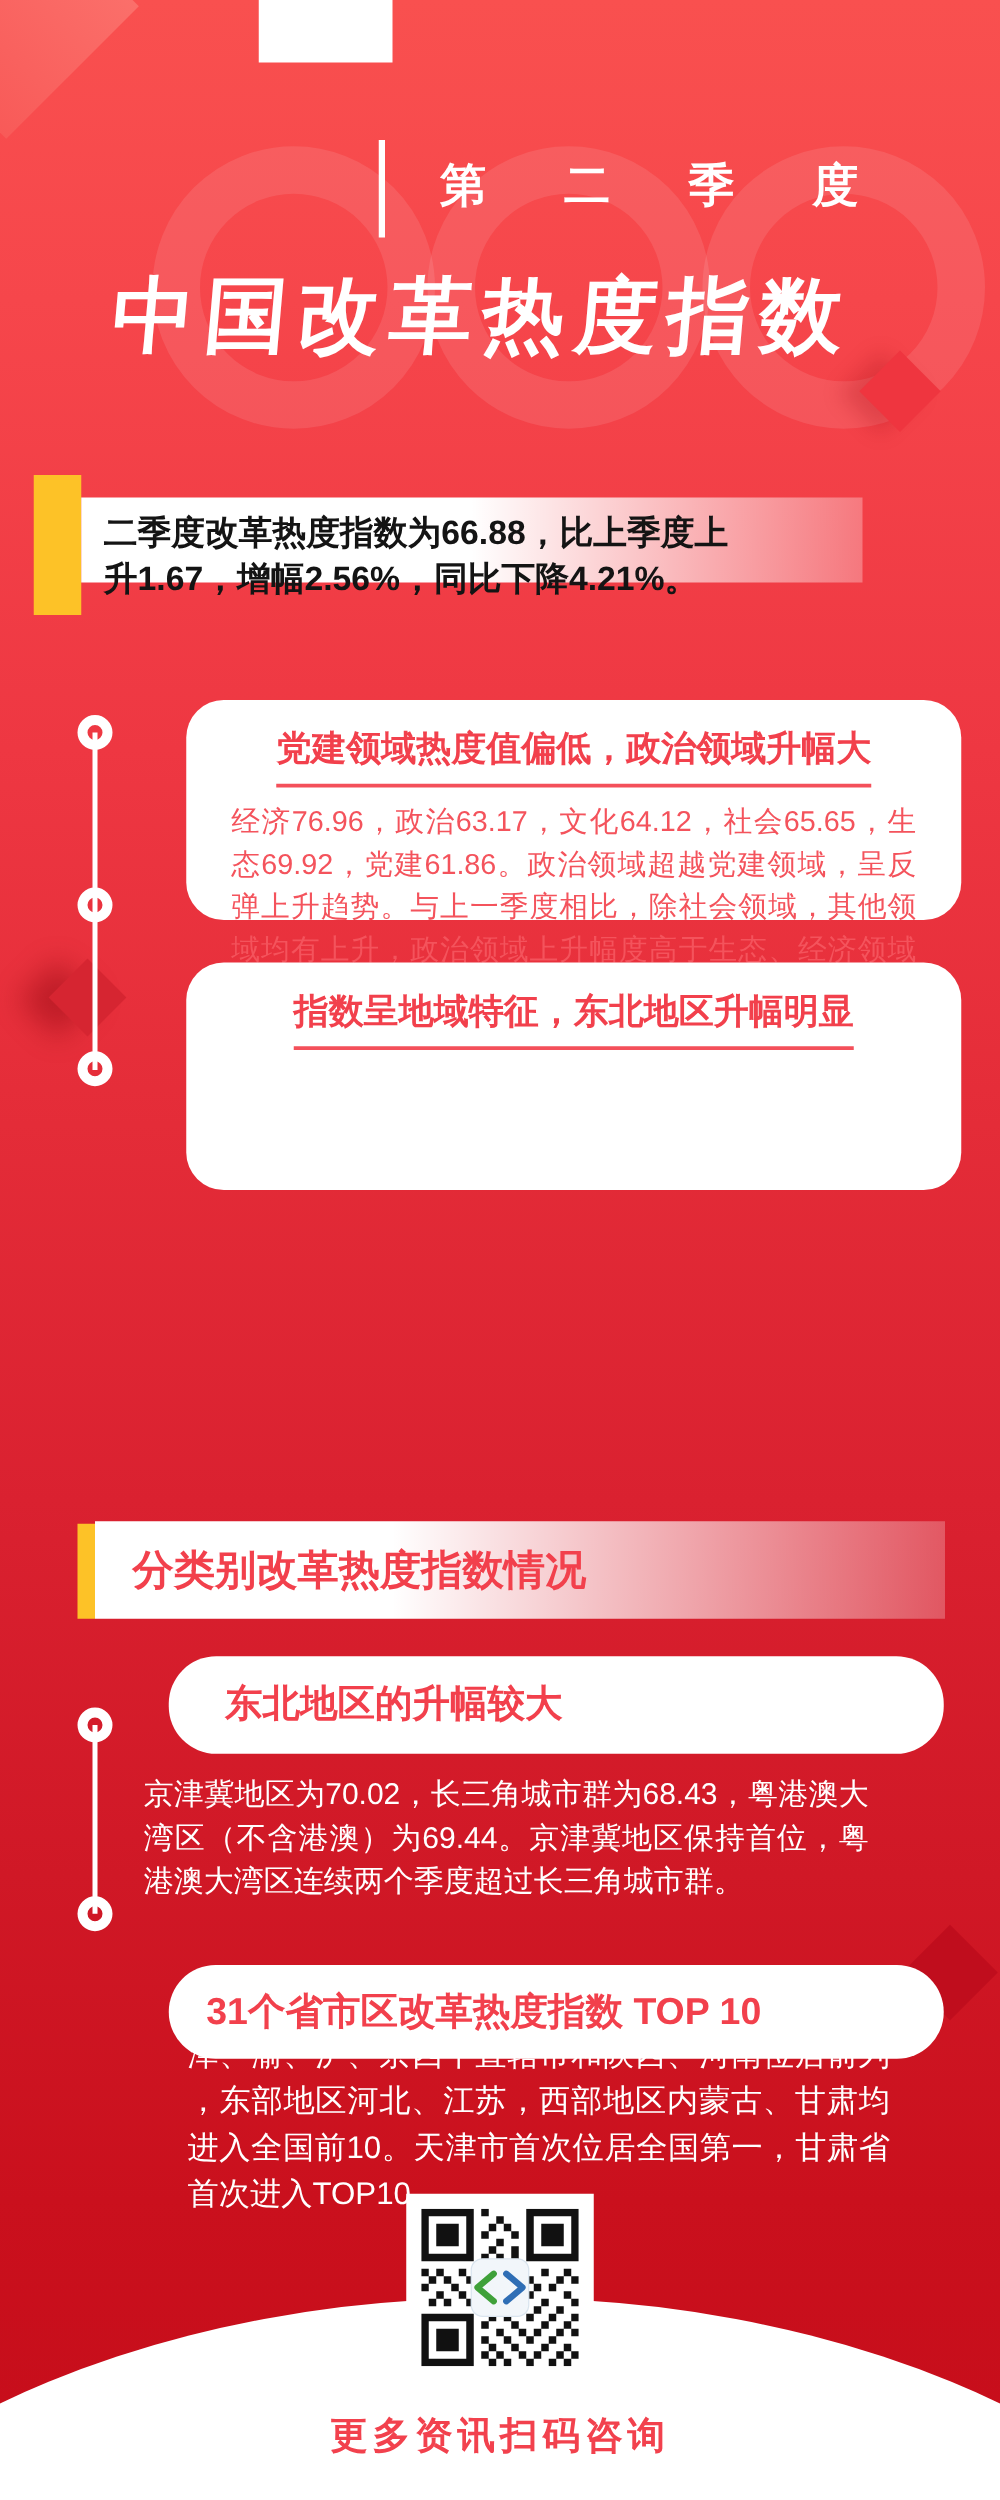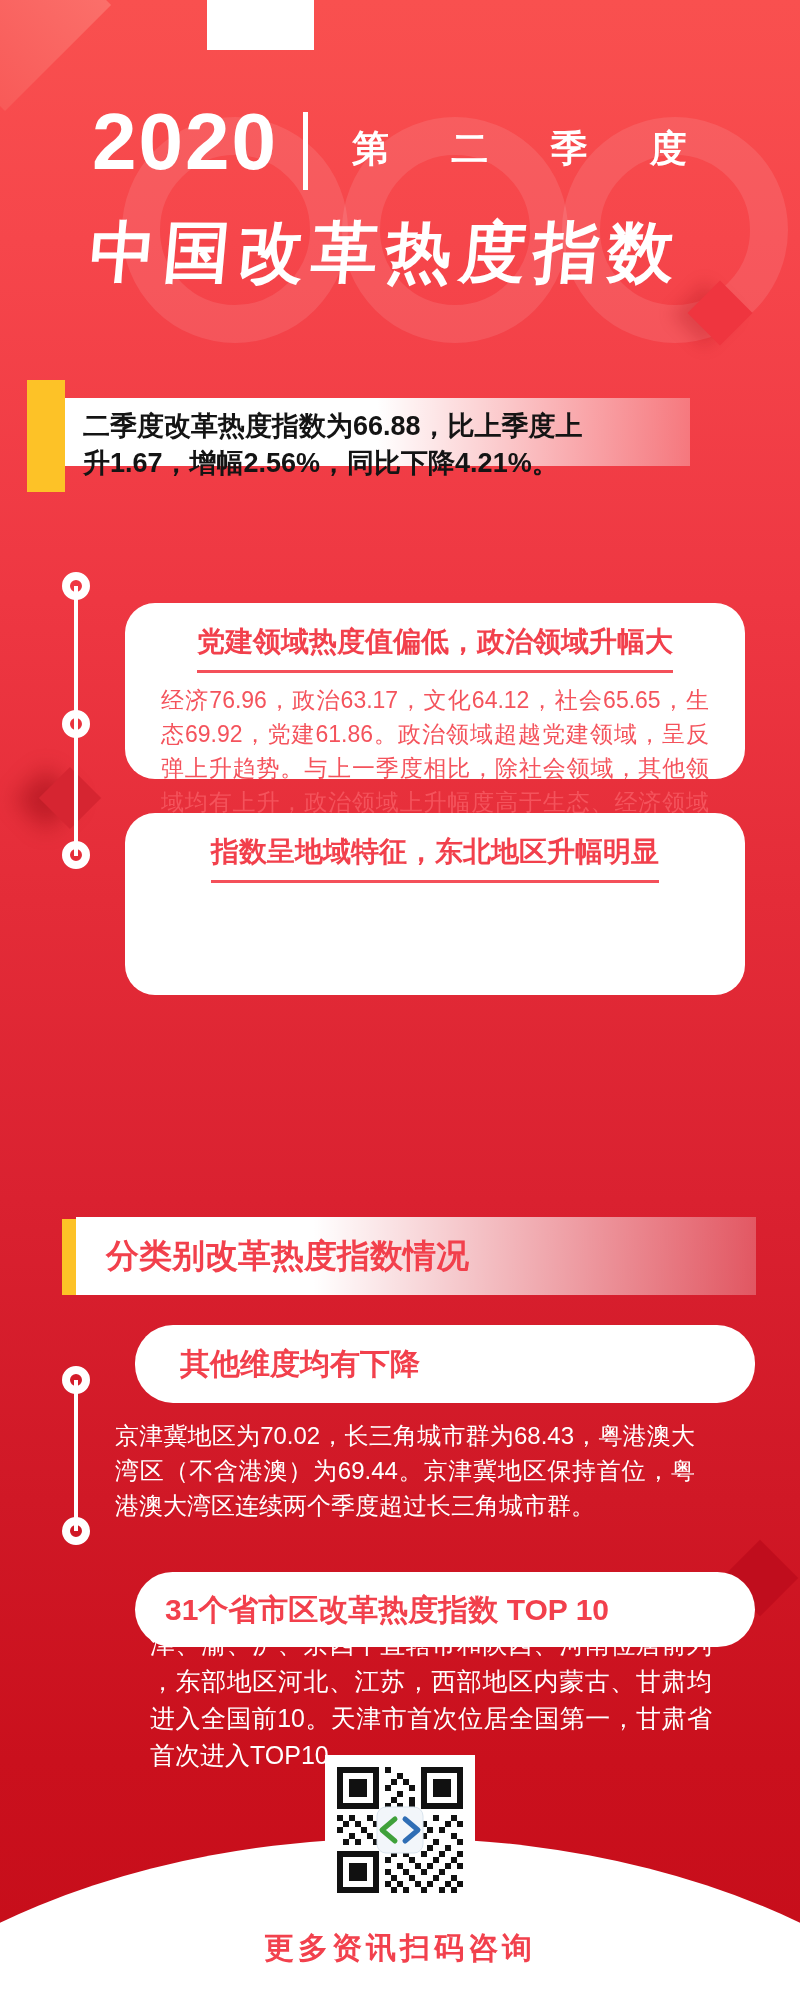--- a/index.html
+++ b/index.html
@@ -39,22 +39,22 @@
   .tl-line{left:74px;width:4px;background:#fff;z-index:2;}
   .tl-line.upper{top:586px;height:270px;}
   .tl-line.lower{top:1380px;height:151px;}
   .tl-ring{width:12px;height:12px;border:8px solid #fff;border-radius:50%;z-index:3;}
   .tl-ring.d1{left:62px;top:572px;}
   .tl-ring.d2{left:62px;top:710px;}
   .tl-ring.d3{left:62px;top:841px;}
   .tl-ring.d4{left:62px;top:1366px;}
   .tl-ring.d5{left:62px;top:1517px;}
   
-  .card{left:125px;width:620px;background:#fff;border-radius:30px;box-sizing:border-box;
-    padding:20px 36px 0 36px;text-align:center;z-index:2;margin-top:43px;}
+  .card{left:149px;width:620px;background:#fff;border-radius:30px;box-sizing:border-box;
+    padding:20px 36px 0 36px;text-align:center;z-index:2;}
   .card.c1{top:560px;height:176px;}
   .card.c2{top:770px;height:182px;}
   .card.c3{top:983px;height:184px;}
   .card-title{display:inline-block;font-size:28px;font-weight:800;color:#f2404c;
     padding-bottom:9px;border-bottom:3px solid #f4505a;white-space:nowrap;}
   .card-body{margin:10px 0 0 0;font-size:23px;color:#f4535c;line-height:34px;
     text-align:justify;line-break:anywhere;}
   
   .section-accent{left:62px;top:1219px;width:14px;height:76px;background:#fdc227;}
   .section-bar{left:76px;top:1217px;width:680px;height:78px;
@@ -84,21 +84,20 @@
 
   <div class="abs ring-wm r1"></div>
   <div class="abs ring-wm r2"></div>
   <div class="abs ring-wm r3"></div>
   <div class="abs corner-fold"></div>
   <div class="abs top-white-rect"></div>
   <div class="abs deco-diamond diamond-right"></div>
   <div class="abs deco-diamond diamond-left"></div>
   <div class="abs deco-diamond diamond-bottom-right"></div>
 
-  <div class="abs year">2020</div>
   <div class="abs year-divider"></div>
   <div class="abs quarter">第 二 季 度</div>
   <div class="abs main-title">中国改革热度指数</div>
 
   <div class="abs summary-accent"></div>
   <div class="abs summary-box">
     <p class="summary-text">二季度改革热度指数为66.88，比上季度上升1.67，增幅2.56%，同比下降4.21%。</p>
   </div>
 
   <div class="abs tl-line upper"></div>
@@ -117,21 +116,21 @@
   <div class="abs section-accent"></div>
   <div class="abs section-bar">
     <p class="section-title">分类别改革热度指数情况</p>
   </div>
 
   <div class="abs tl-line lower"></div>
   <div class="abs tl-ring d4"></div>
   <div class="abs tl-ring d5"></div>
 
   <div class="abs pill-card p1">
-    <p class="pill-title">其他维度均有下降</p>
+    <p class="pill-title">东北地区的升幅较大</p>
   </div>
   <p class="abs white-body b1">京津冀地区为70.02，长三角城市群为68.43，粤港澳大湾区（不含港澳）为69.44。京津冀地区保持首位，粤港澳大湾区连续两个季度超过长三角城市群。</p>
 
   <div class="abs pill-card p2">
     <p class="pill-title">31个省市区改革热度指数 TOP 10</p>
   </div>
   <p class="abs white-body b2">津、渝、沪、京四个直辖市和陕西、河南位居前列，东部地区河北、江苏，西部地区内蒙古、甘肃均进入全国前10。天津市首次位居全国第一，甘肃省首次进入TOP10。</p>
 
   <div class="abs dome"></div>
 

